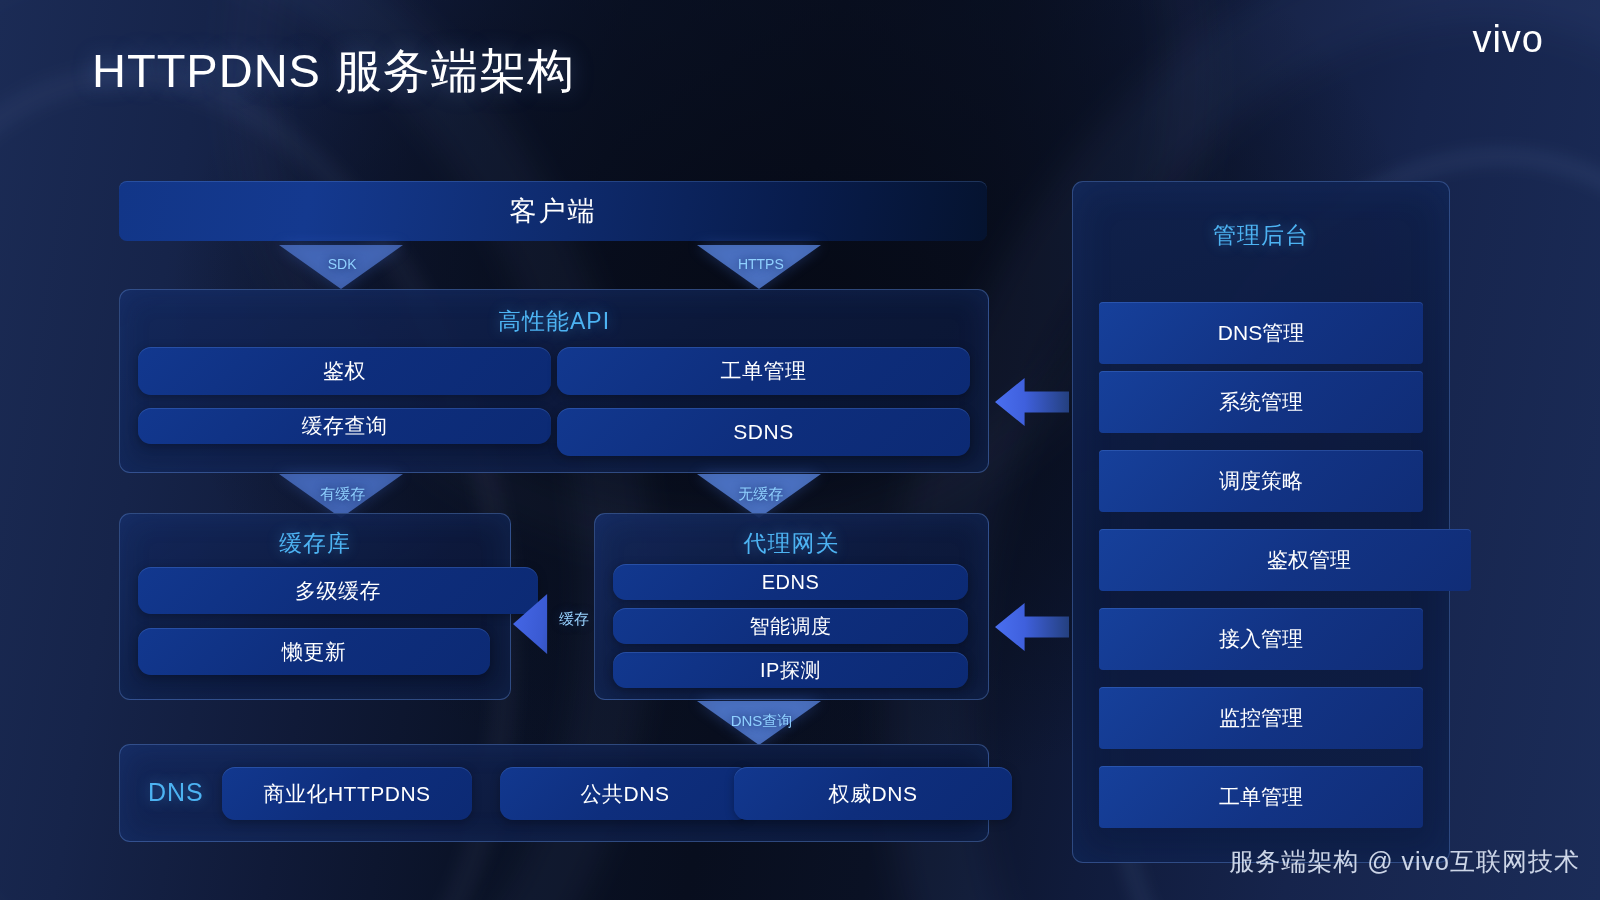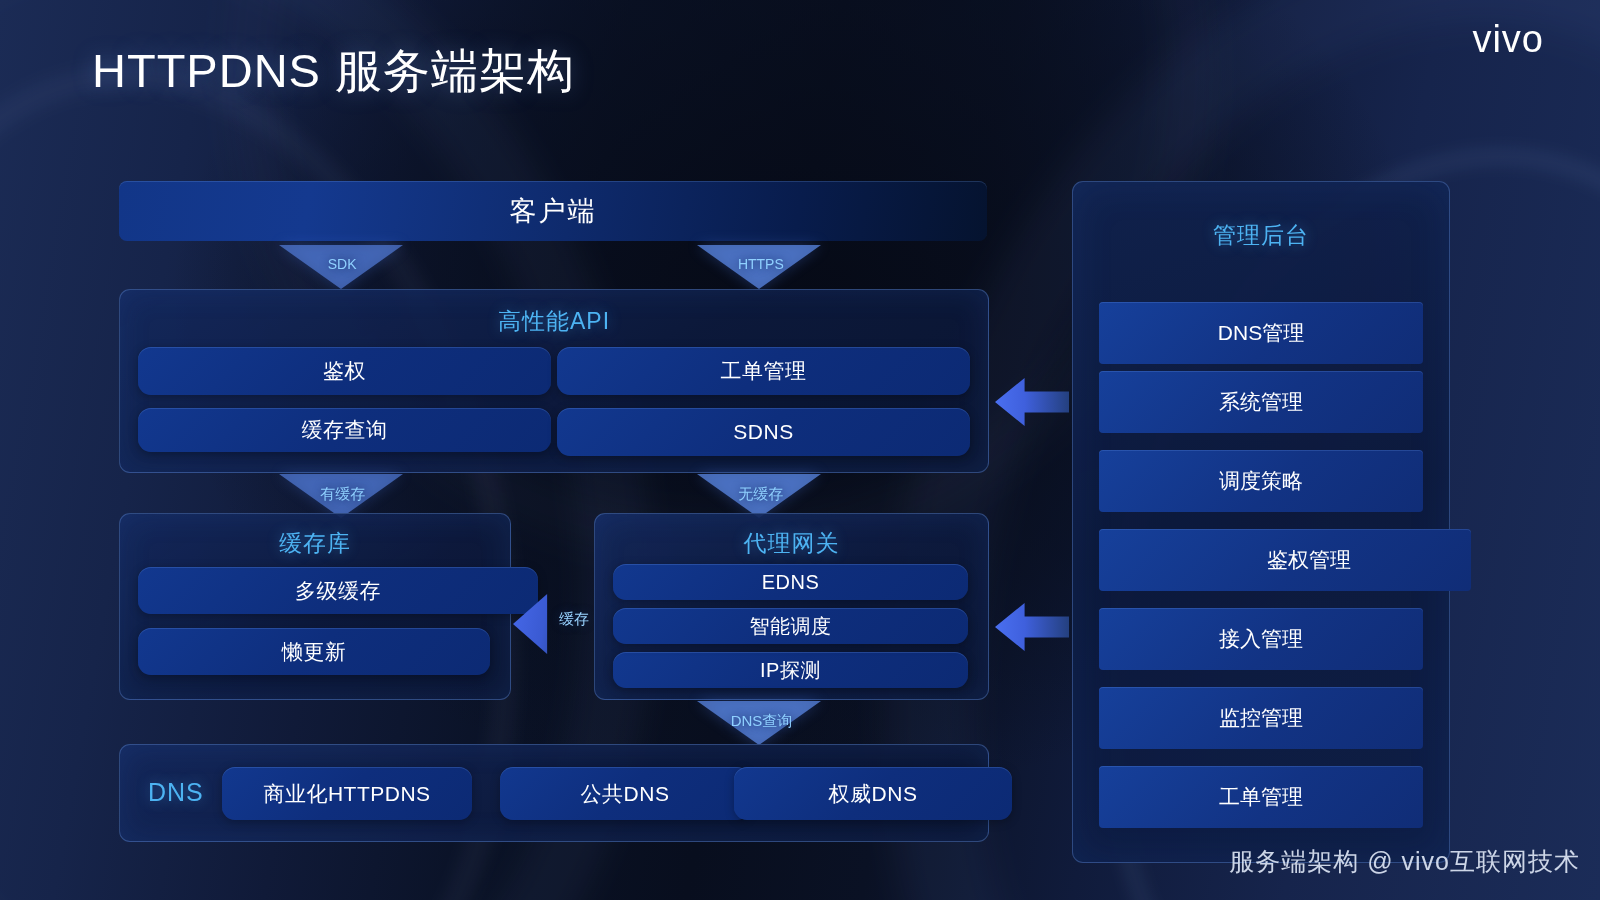--- a/index.html
+++ b/index.html
@@ -276,21 +276,21 @@
   </div>
 
   <div class="outer-card" id="api-card" style="left:119px; top:289px; width:868px; height:182px;">
     <div class="card-title" style="margin-top:16px;">高性能API</div>
     <div class="chip" style="left:18px; top:57px; width:413px; height:48px;">
       <span>鉴权</span>
     </div>
     <div class="chip" style="left:437px; top:57px; width:413px; height:48px;">
       <span>工单管理</span>
     </div>
-    <div class="chip" style="left:18px; top:118px; width:413px; height:44px;">
+    <div class="chip" style="left:18px; top:118px; width:413px; height:36px;">
       <span>缓存查询</span>
     </div>
     <div class="chip" style="left:437px; top:118px; width:413px; height:48px;">
       <span>SDNS</span>
     </div>
   </div>
 
   <div class="arrow-left" style="left:995px; top:378px;">
     <div class="shape"></div>
   </div>

